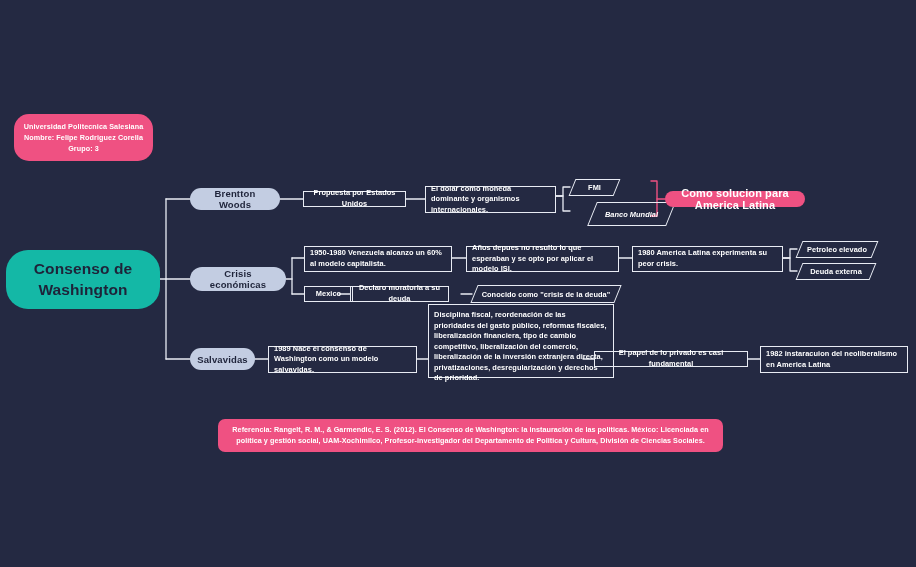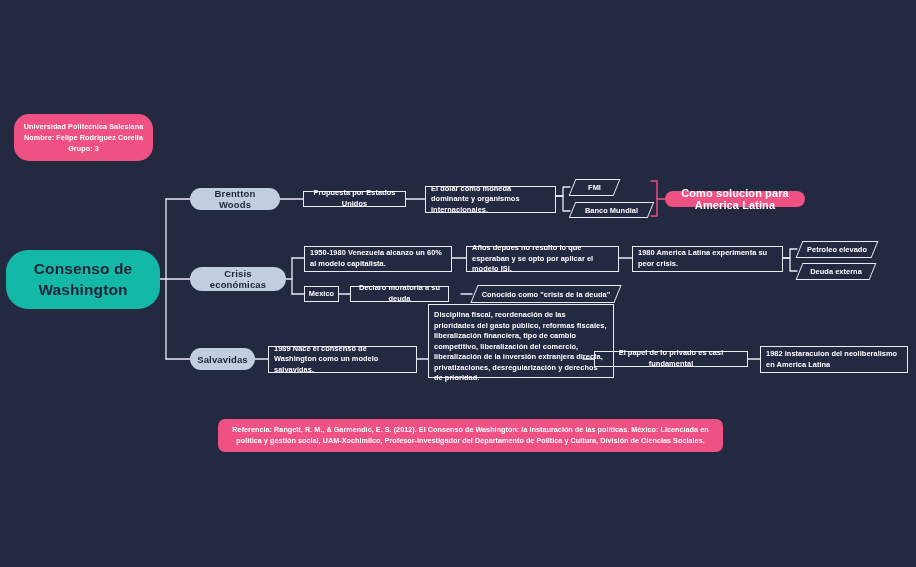--- a/index.html
+++ b/index.html
@@ -229,21 +229,21 @@
 
   <div class="node box" style="left:425px; top:186px; width:131px; height:27px;">
     <span>El dolar como moneda dominante y organismos internacionales.</span>
   </div>
 
   <div class="para-wrap" style="left:572px; top:179px; width:45px; height:17px;">
     <div class="para-skew"></div>
     <div class="para-text">FMI</div>
   </div>
 
-  <div class="para-wrap" style="left:572px; top:202px; width:79px; height:16px;">
+  <div class="para-wrap" style="left:592px; top:202px; width:79px; height:24px;font-style:italic;">
     <div class="para-skew"></div>
     <div class="para-text">Banco Mundial</div>
   </div>
 
   <div class="node pink-pill" style="left:665px; top:191px; width:140px; height:16px;">
     <span>Como solucion para America Latina</span>
   </div>
 
   <div class="node box" style="left:304px; top:246px; width:148px; height:26px;">
     <span>1950-1980 Venezuela alcanzo un 60% al modelo capitalista.</span>
@@ -260,21 +260,21 @@
   <div class="para-wrap" style="left:799px; top:241px; width:76px; height:17px;">
     <div class="para-skew"></div>
     <div class="para-text">Petroleo elevado</div>
   </div>
 
   <div class="para-wrap" style="left:799px; top:263px; width:74px; height:17px;">
     <div class="para-skew"></div>
     <div class="para-text">Deuda externa</div>
   </div>
 
-  <div class="node box center" style="left:304px; top:286px; width:35px; height:16px;">
+  <div class="node box center" style="left:304px; top:286px; width:49px; height:16px;">
     <span>Mexico</span>
   </div>
 
   <div class="node box center" style="left:350px; top:286px; width:99px; height:16px;">
     <span>Declaro moratoria a su deuda</span>
   </div>
 
   <div class="para-wrap" style="left:474px; top:285px; width:144px; height:18px;">
     <div class="para-skew"></div>
     <div class="para-text">Conocido como "crisis de la deuda"</div>

